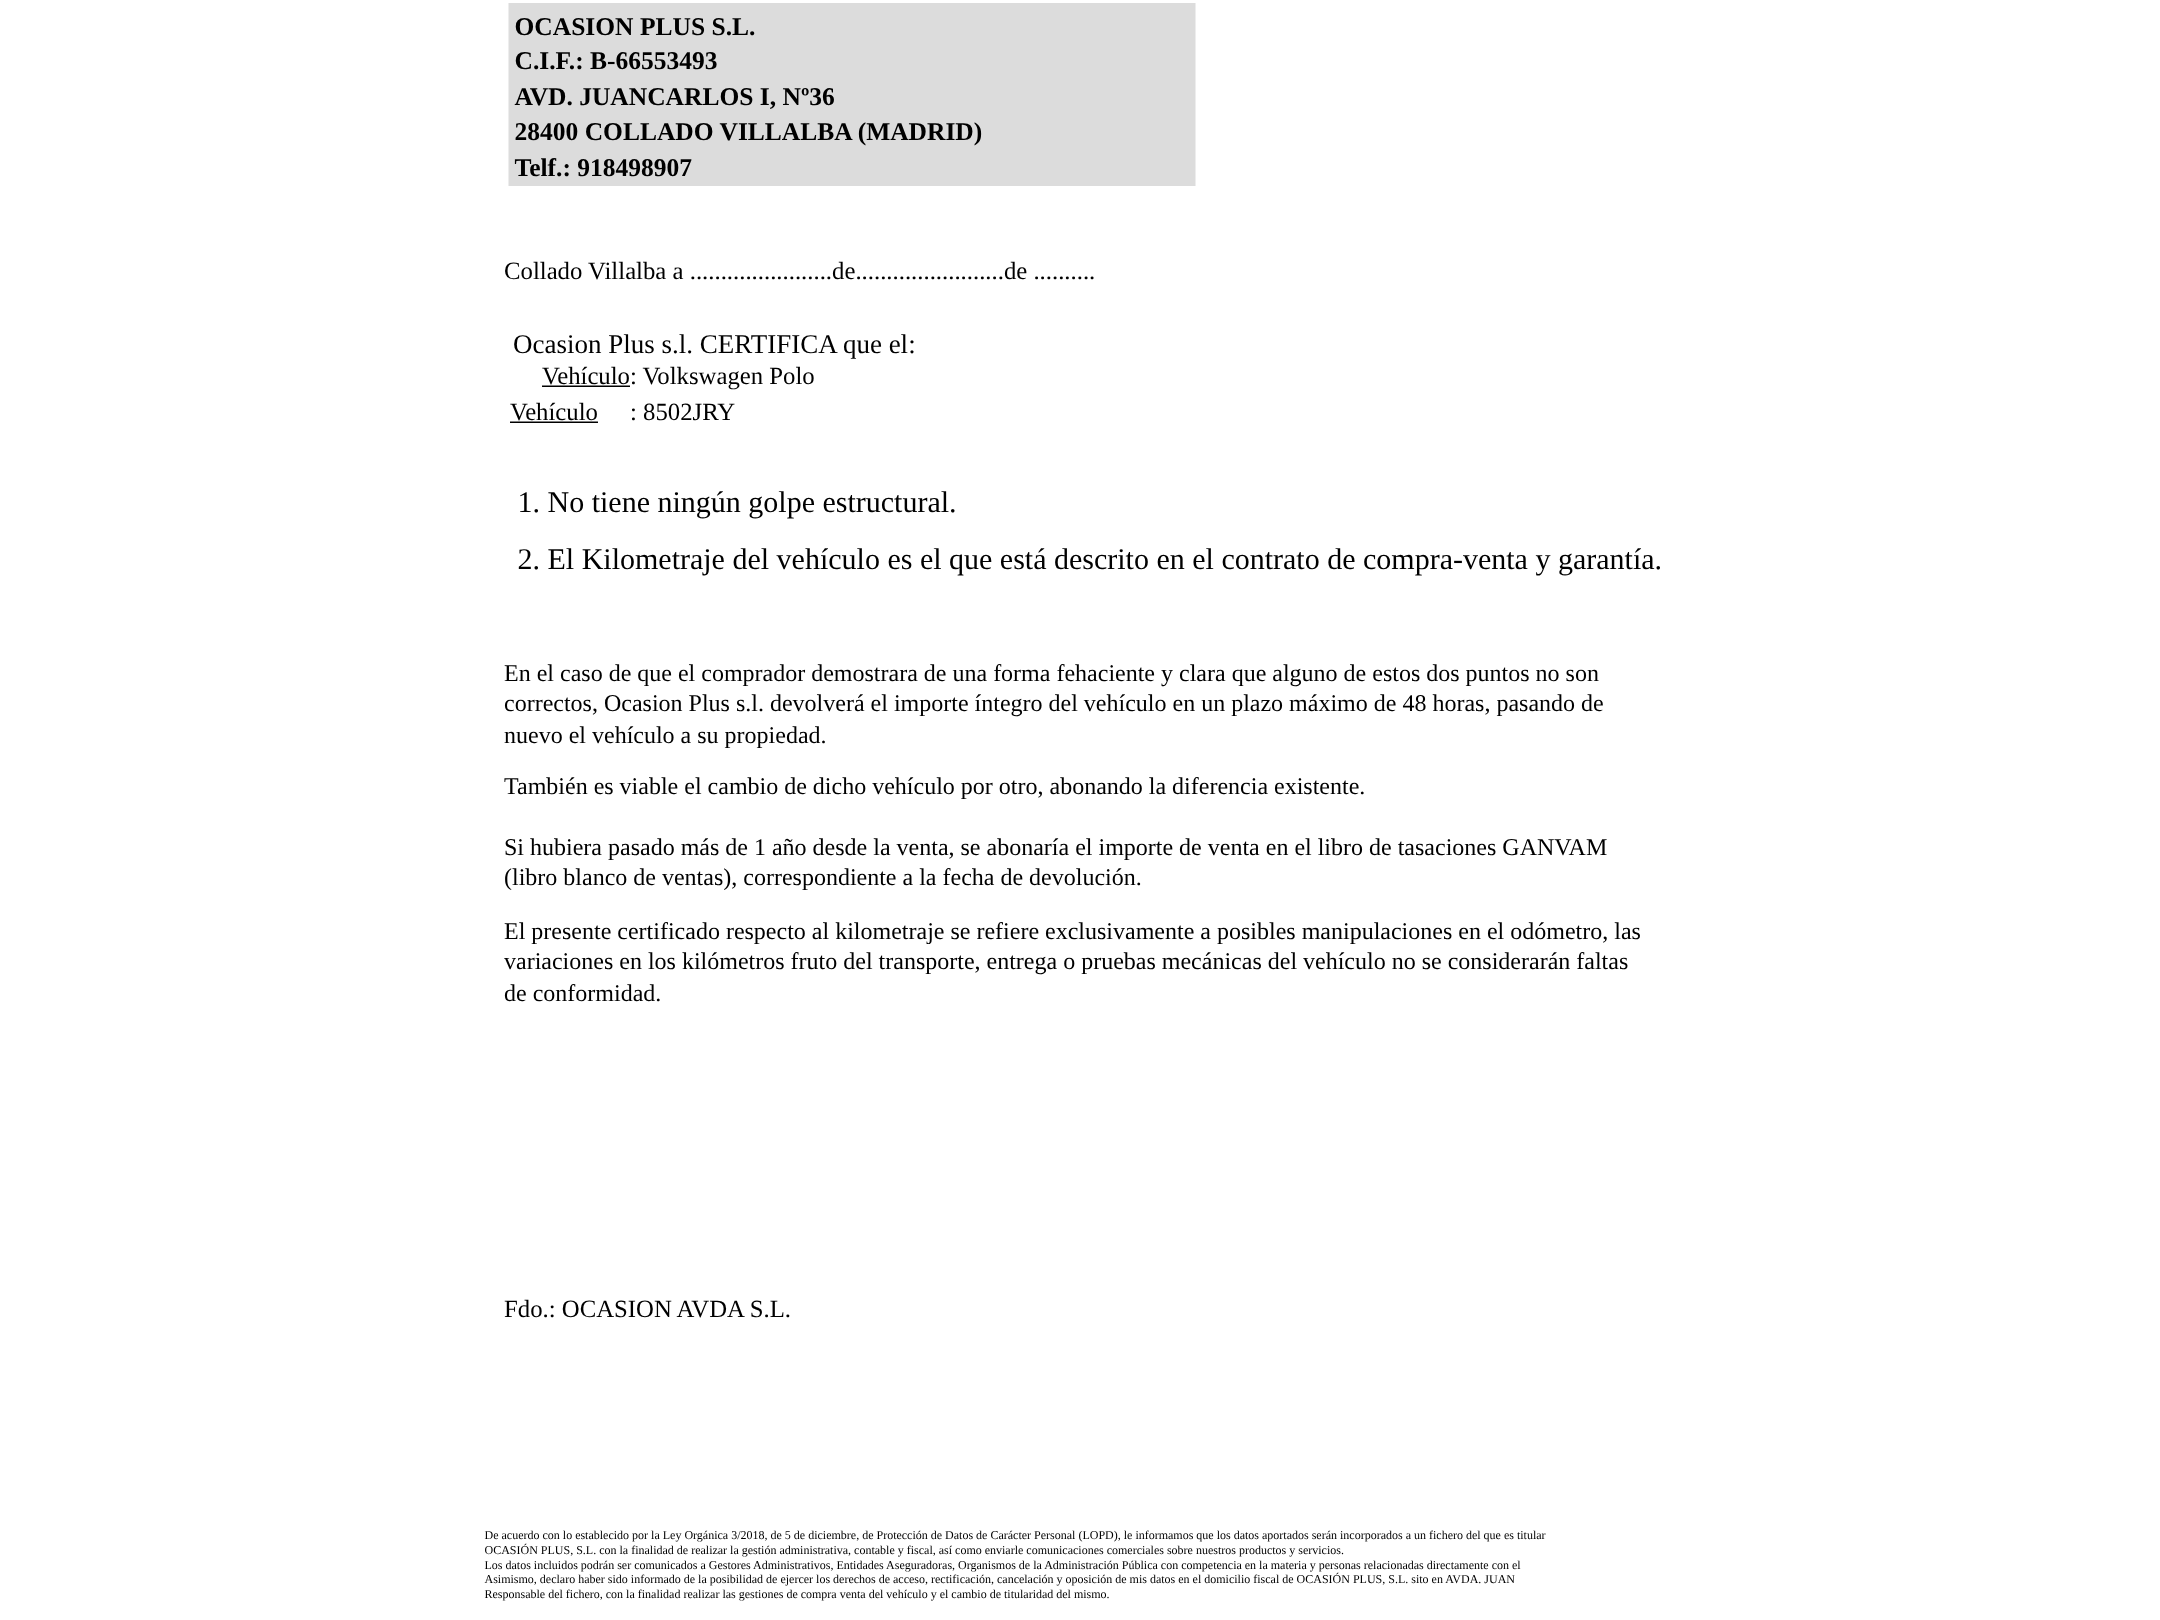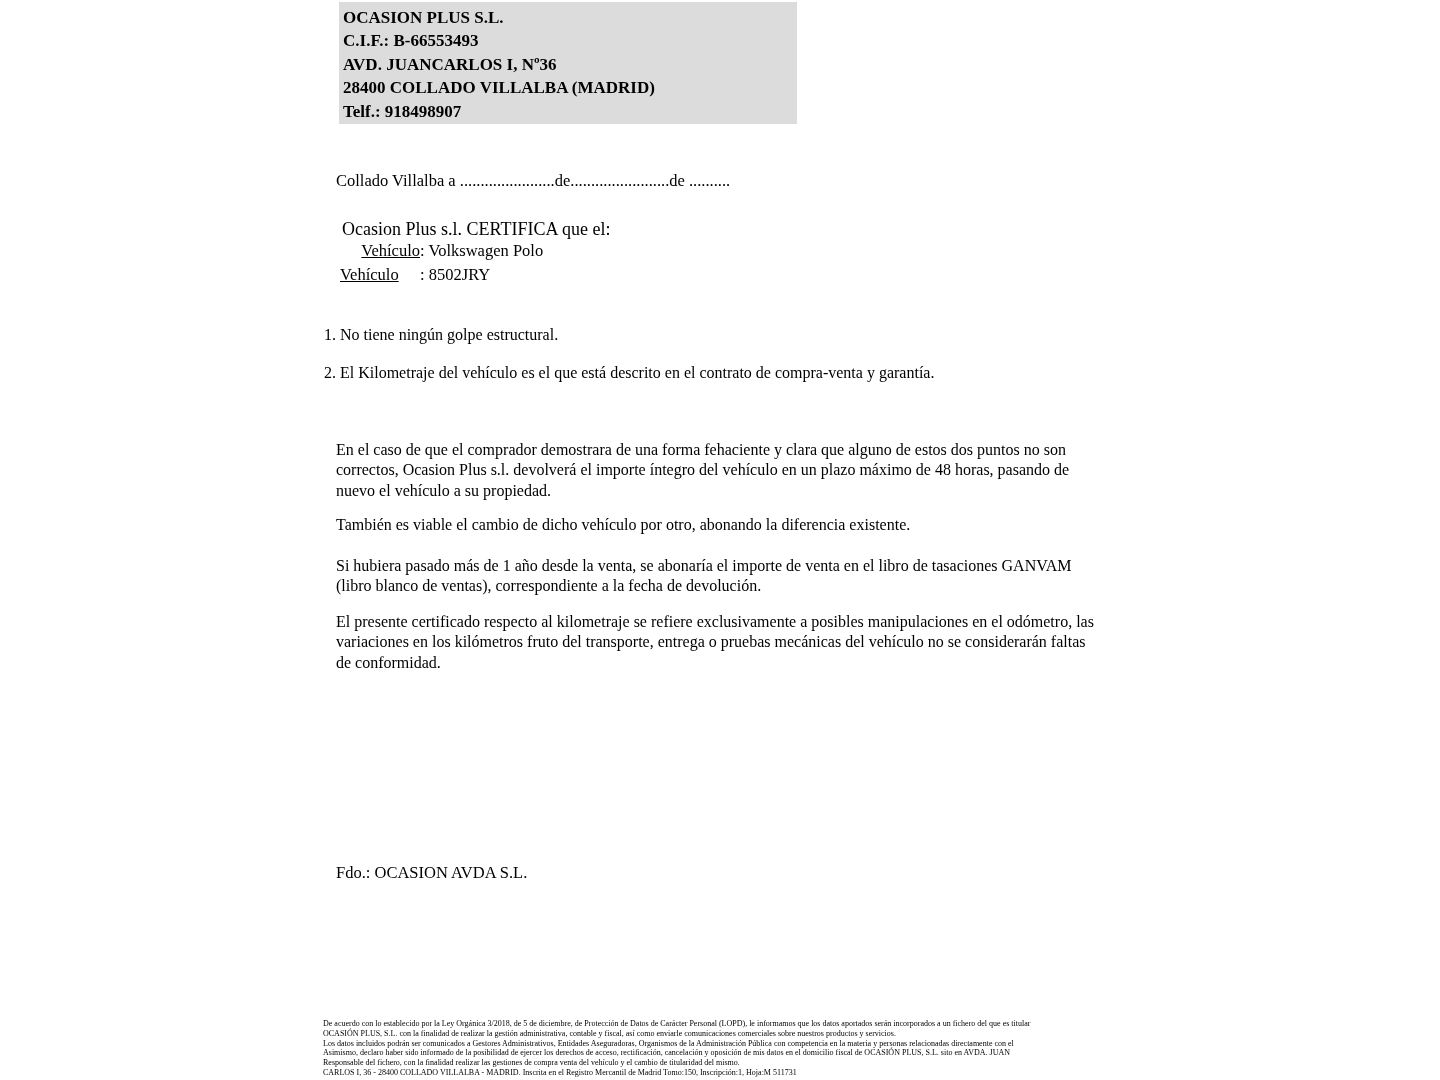--- a/index.html
+++ b/index.html
@@ -61,23 +61,23 @@
   .cert-field.row-0 { top: 241px; text-align: right; }
   .cert-field.row-1 { top: 265px; }
   .cert-field .field-label {
     display: inline-block;
     min-width: 80px;
     text-decoration: underline;
   }
   
   .point {
     position: absolute;
-    left: 324px;
+    left: 345px;
     width: 770px;
-    font-size: 16px;
+    font-size: 20px;
     line-height: 20.4px;
   }
   .point.p-0 { top: 325px; }
   .point.p-1 { top: 363px; }
   
   .para {
     position: absolute;
     left: 336px;
     width: 768px;
     font-size: 16px;
@@ -141,16 +141,15 @@
   <div class="para para-3">El presente certificado respecto al kilometraje se refiere exclusivamente a posibles manipulaciones en el odómetro, las variaciones en los kilómetros fruto del transporte, entrega o pruebas mecánicas del vehículo no se considerarán faltas de conformidad.</div>
 
   <div class="signature">Fdo.: OCASION AVDA S.L.</div>
 
   <div class="legal-footer">
     <div class="fp-line">De acuerdo con lo establecido por la Ley Orgánica 3/2018, de 5 de diciembre, de Protección de Datos de Carácter Personal (LOPD), le informamos que los datos aportados serán incorporados a un fichero del que es titular</div>
     <div class="fp-line">OCASIÓN PLUS, S.L. con la finalidad de realizar la gestión administrativa, contable y fiscal, así como enviarle comunicaciones comerciales sobre nuestros productos y servicios.</div>
     <div class="fp-line">Los datos incluidos podrán ser comunicados a Gestores Administrativos, Entidades Aseguradoras, Organismos de la Administración Pública con competencia en la materia y personas relacionadas directamente con el</div>
     <div class="fp-line">Asimismo, declaro haber sido informado de la posibilidad de ejercer los derechos de acceso, rectificación, cancelación y oposición de mis datos en el domicilio fiscal de OCASIÓN PLUS, S.L. sito en AVDA. JUAN</div>
     <div class="fp-line">Responsable del fichero, con la finalidad realizar las gestiones de compra venta del vehículo y el cambio de titularidad del mismo.</div>
-    <div class="fp-line">CARLOS I, 36 - 28400 COLLADO VILLALBA - MADRID. Inscrita en el Registro Mercantil de Madrid Tomo:150, Inscripción:1, Hoja:M 511731</div>
   </div>
 
 </div>
 
 </body></html>

